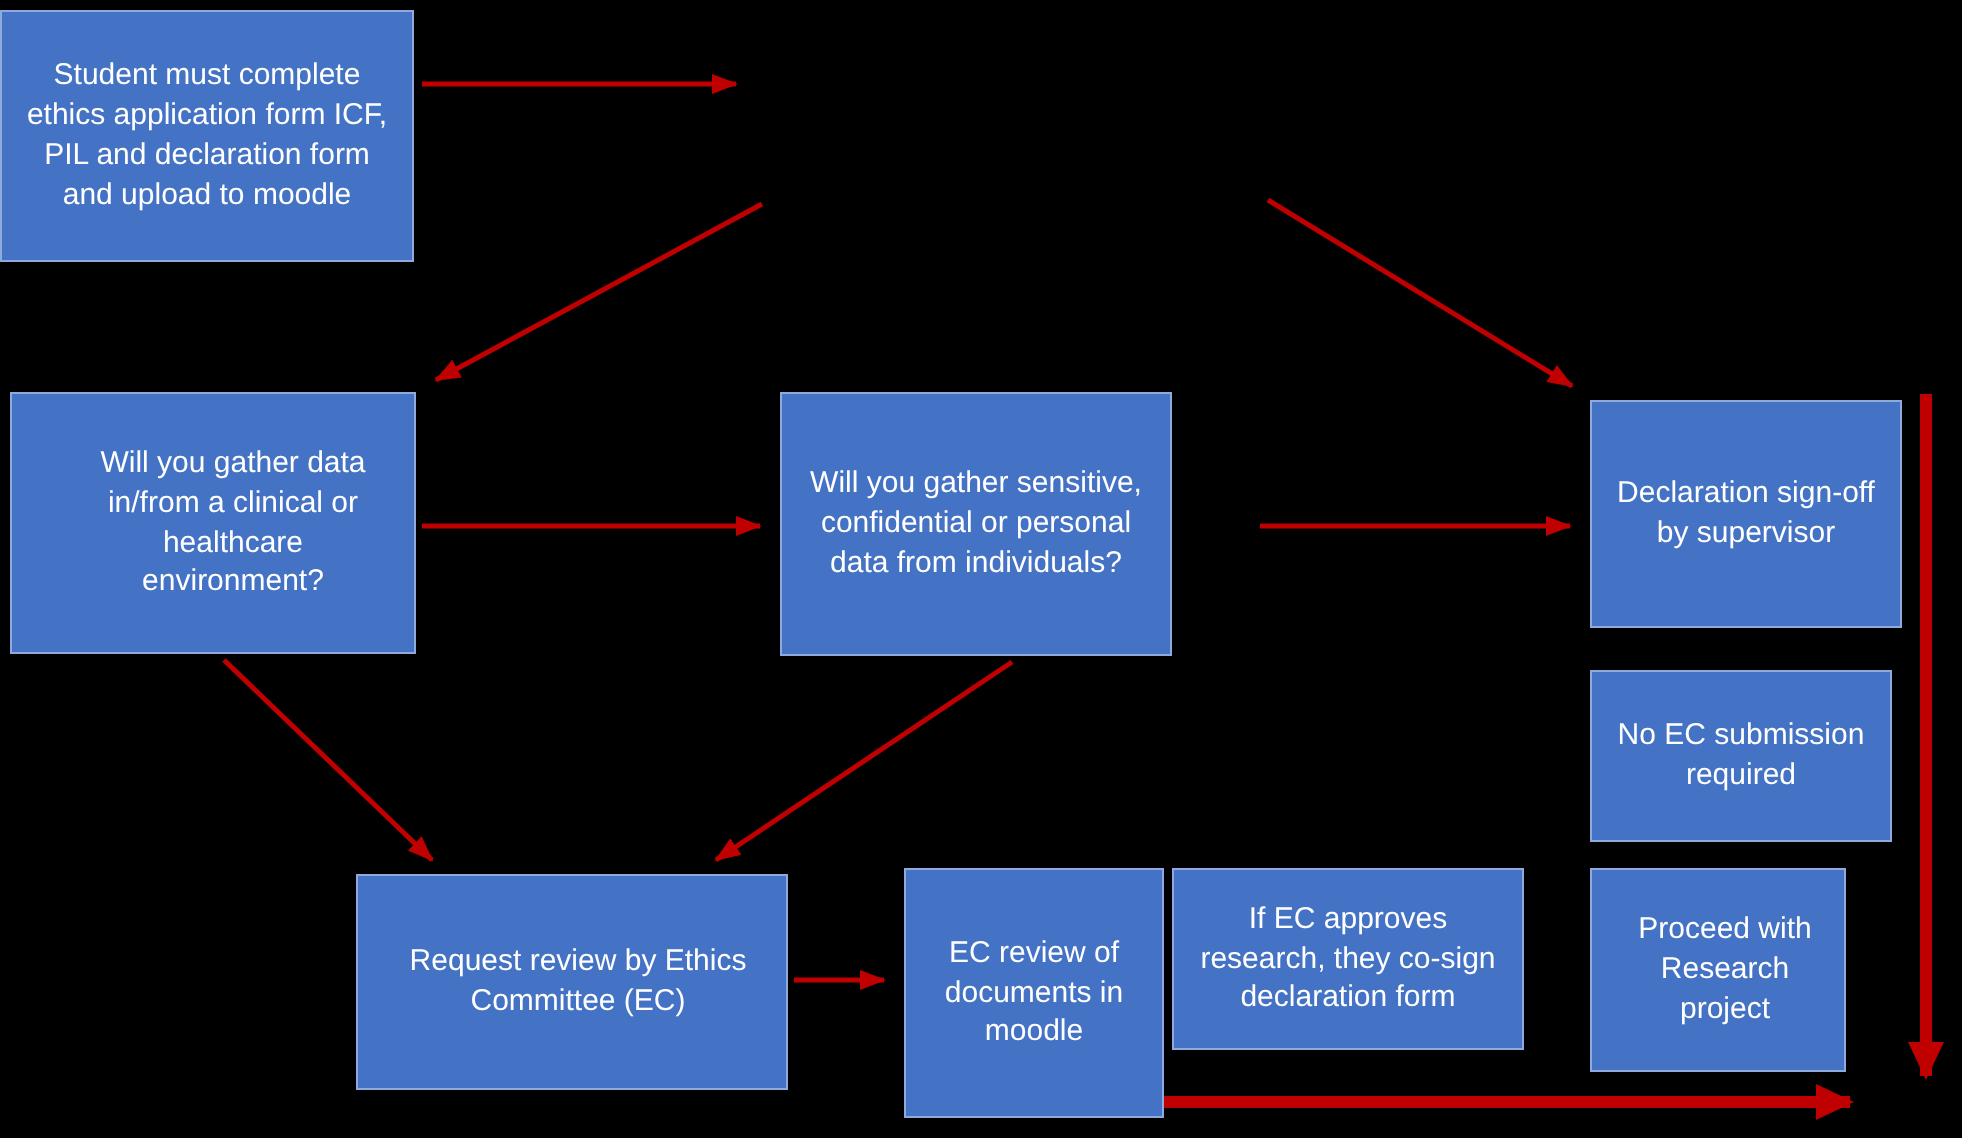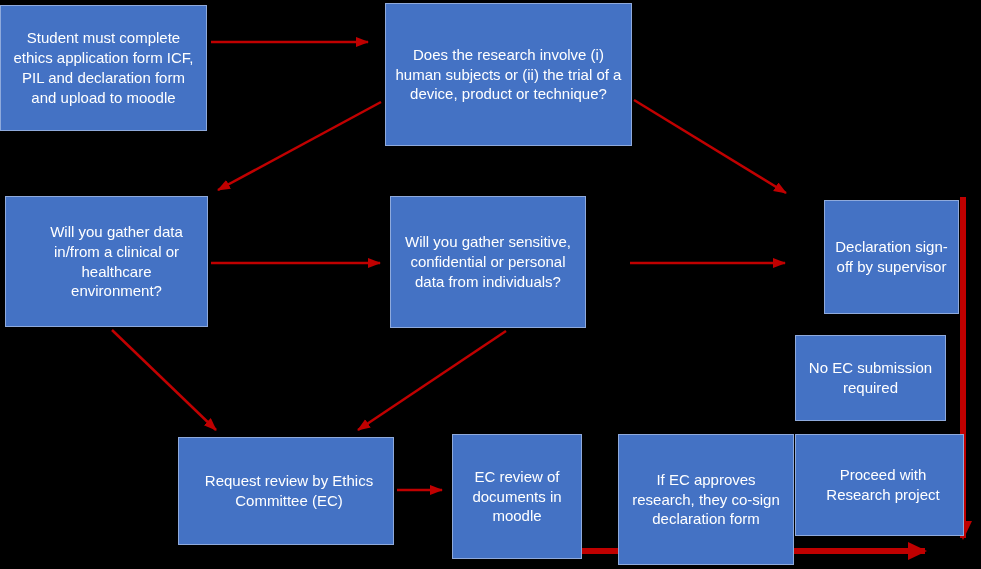--- a/index.html
+++ b/index.html
@@ -65,49 +65,46 @@
     <line x1="397" y1="490" x2="442" y2="490" stroke="#C00000" stroke-width="2.5" marker-end="url(#ah-thin)"></line>
 
     <line x1="963" y1="197" x2="963" y2="538" stroke="#C00000" stroke-width="6" marker-end="url(#ah-thick)"></line>
     <line x1="457" y1="551" x2="925" y2="551" stroke="#C00000" stroke-width="6" marker-end="url(#ah-thick)"></line>
   </svg>
 
   <div class="node" style="left:0px;   top:5px;   width:207px; height:126px;">
     <span class="node-text">Student must complete ethics application form ICF, PIL and declaration form and upload to moodle</span>
   </div>
 
-  <div class="node" style="left:385px; top:3px;   width:247px; height:143px;">
-    <span class="node-text">Does the research involve (i) human subjects or (ii) the trial of a device, product or technique?</span>
-  </div>
 
   <div class="node" style="left:5px;   top:196px; width:203px; height:131px;padding-left:28px;">
     <span class="node-text">Will you gather data in/from a clinical or healthcare environment?</span>
   </div>
 
   <div class="node" style="left:390px; top:196px; width:196px; height:132px;">
     <span class="node-text">Will you gather sensitive, confidential or personal data from individuals?</span>
   </div>
 
-  <div class="node" style="left:824px; top:200px; width:135px; height:114px;">
+  <div class="node" style="left:795px; top:200px; width:156px; height:114px;">
     <span class="node-text">Declaration sign-off by supervisor</span>
   </div>
 
   <div class="node" style="left:795px; top:335px; width:151px; height:86px;">
     <span class="node-text">No EC submission required</span>
   </div>
 
   <div class="node" style="left:178px; top:437px; width:216px; height:108px;padding-left:14px;">
     <span class="node-text">Request review by Ethics Committee (EC)</span>
   </div>
 
   <div class="node" style="left:452px; top:434px; width:130px; height:125px;">
     <span class="node-text">EC review of documents in moodle</span>
   </div>
 
-  <div class="node" style="left:618px; top:434px; width:176px; height:131px;">
+  <div class="node" style="left:586px; top:434px; width:176px; height:91px;">
     <span class="node-text">If EC approves research, they co-sign declaration form</span>
   </div>
 
-  <div class="node" style="left:795px; top:434px; width:169px; height:102px;padding-left:15px;">
+  <div class="node" style="left:795px; top:434px; width:128px; height:102px;padding-left:15px;">
     <span class="node-text">Proceed with Research project</span>
   </div>
 
 </div>
 
 </body></html>

